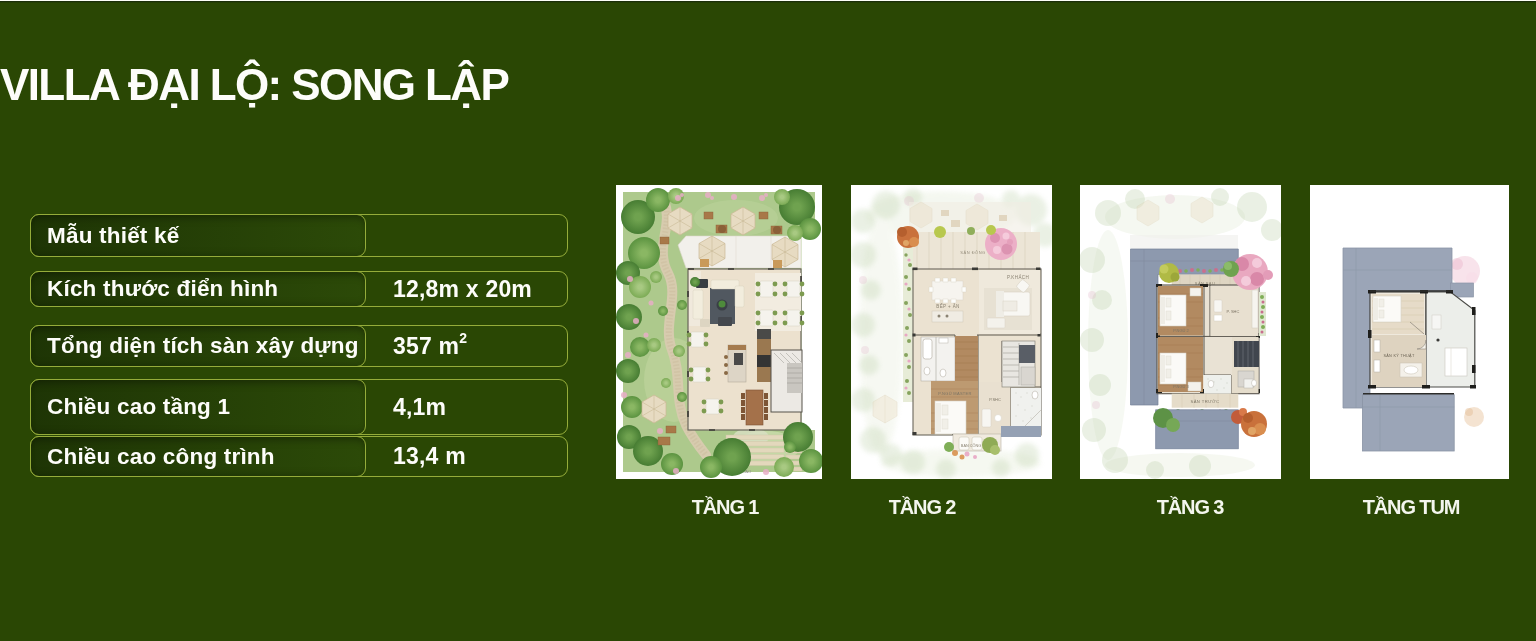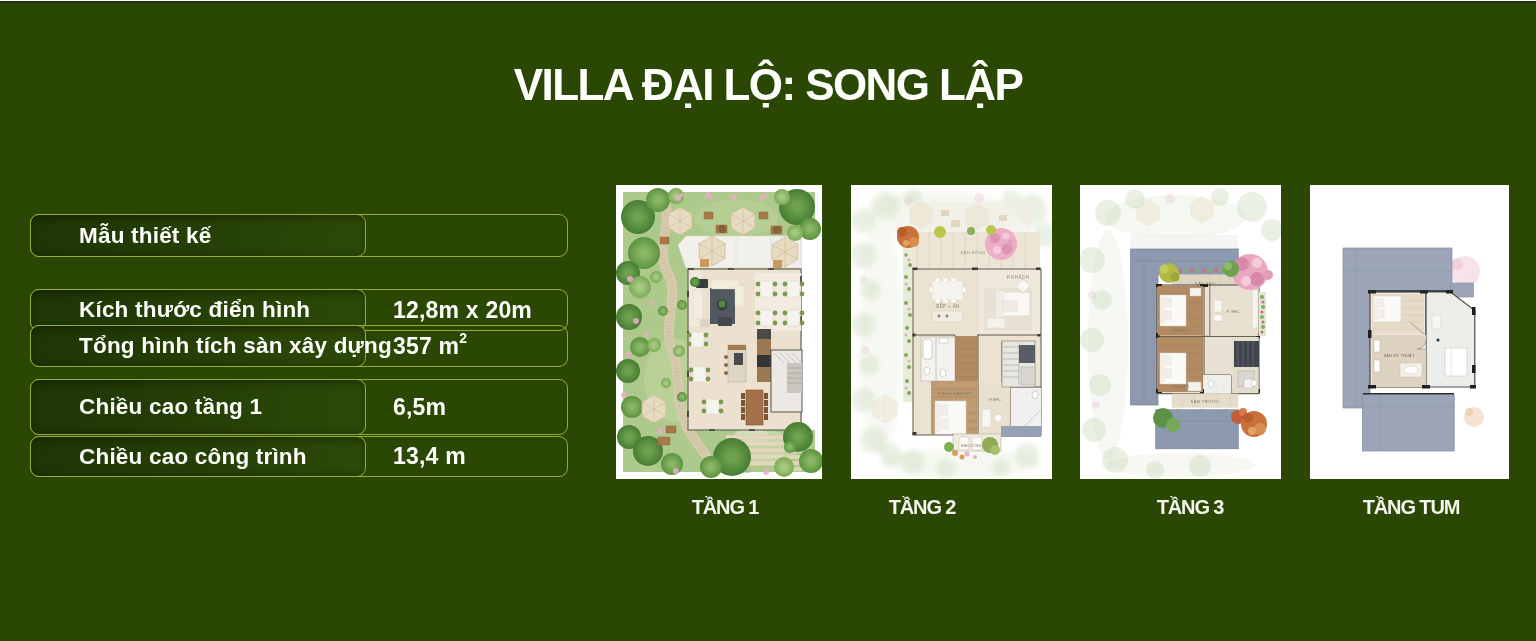--- a/index.html
+++ b/index.html
@@ -3,57 +3,57 @@
 <meta charset="utf-8">
 <style>
   html,body{margin:0;padding:0;}
   body{width:1536px;height:641px;overflow:hidden;background:#2a4704;
        font-family:"Liberation Sans",sans-serif;position:relative;}
   .abs{position:absolute;}
   .row{position:absolute;left:30px;width:538px;border:1px solid #95ac3a;border-radius:9px;box-sizing:border-box;}
   .lab{position:absolute;left:-1px;top:-1px;bottom:-1px;width:336px;border:1px solid #95ac3a;border-radius:9px;
        background:linear-gradient(90deg,#1e3505,#2c4a08);box-sizing:border-box;box-shadow:inset 0 7px 9px -5px rgba(0,0,0,0.4), inset 0 -5px 7px -4px rgba(0,0,0,0.25);}
   .labtx{position:absolute;left:16px;top:0;bottom:0;display:flex;align-items:center;
-         color:#fdfdfa;font-size:22.5px;font-weight:bold;white-space:nowrap;z-index:2;letter-spacing:0.2px;margin-left:32px;}
+         color:#fdfdfa;font-size:22.5px;font-weight:bold;white-space:nowrap;z-index:2;letter-spacing:0.2px;}
   .valtx{position:absolute;left:362px;top:0;bottom:0;display:flex;align-items:center;
          color:#fdfdfa;font-size:23px;font-weight:bold;white-space:nowrap;letter-spacing:0.2px;}
   .panel{position:absolute;top:185px;height:294px;background:#fff;}
   .cap{position:absolute;top:497px;color:#f4f6ee;font-size:20px;font-weight:bold;
        text-align:center;letter-spacing:-1.1px;white-space:nowrap;line-height:1;}
   sup{font-size:14px;vertical-align:baseline;position:relative;top:-8px;line-height:0;}
 </style>
 </head>
 <body>
 
 <div class="abs" style="left:0;top:0;width:1536px;height:1px;background:#fdfef8;"></div>
 <div class="abs" style="left:0;top:1px;width:1536px;height:2px;background:linear-gradient(#16260b,#2a4704);"></div>
 
-<div class="abs" style="left:0;top:63px;width:1536px;text-align:center;color:#fdfdfa;font-size:44px;font-weight:bold;letter-spacing:-1.6px;line-height:1;">VILLA ĐẠI LỘ: SONG LẬP</div>
+<div class="abs" style="left:0;top:63px;width:1536px;color:#fdfdfa;font-size:44px;font-weight:bold;letter-spacing:-1.6px;line-height:1;">VILLA ĐẠI LỘ: SONG LẬP</div>
 
 <div class="row" style="top:214px;height:43px;">
   <div class="lab"></div>
   <div class="labtx">Mẫu thiết kế</div>
 </div>
 
-<div class="row" style="top:289px;height:42px;">
+<div class="row" style="top:271px;height:36px;">
   <div class="lab"></div>
   <div class="labtx">Kích thước điển hình</div>
   <div class="valtx">12,8m x 20m</div>
 </div>
 
 <div class="row" style="top:325px;height:42px;">
   <div class="lab"></div>
-  <div class="labtx">Tổng hình tích sàn xây dựng</div>
+  <div class="labtx">Tổng diện tích sàn xây dựng</div>
   <div class="valtx">357 m<sup>2</sup></div>
 </div>
 
 <div class="row" style="top:379px;height:56px;">
   <div class="lab"></div>
   <div class="labtx">Chiều cao tầng 1</div>
-  <div class="valtx">6,5m</div>
+  <div class="valtx">4,1m</div>
 </div>
 
 <div class="row" style="top:436px;height:41px;">
   <div class="lab"></div>
   <div class="labtx">Chiều cao công trình</div>
   <div class="valtx">13,4 m</div>
 </div>
 
 <div class="panel" style="left:616px;width:206px;" id="p1">
 <svg width="206" height="294" viewBox="0 0 206 294">

